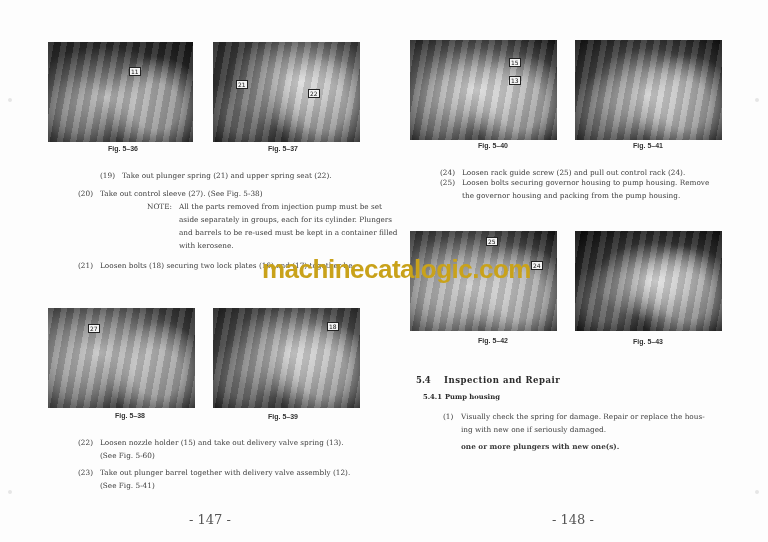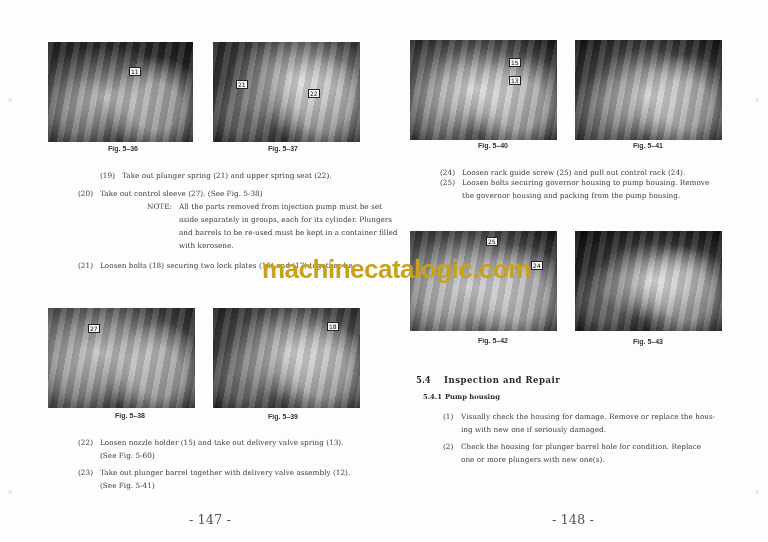--- a/index.html
+++ b/index.html
@@ -139,26 +139,25 @@
   <div class="caption" style="left:633px;top:338px;">Fig. 5–43</div>
 
   <div class="heading" style="left:416px;top:375px;font-size:8.5px;">
     <span style="display:inline-block;width:28px;">5.4</span><span style="letter-spacing:0.5px;">Inspection  and  Repair</span>
   </div>
   <div class="heading" style="left:423px;top:393px;font-size:6.8px;">
     <span style="display:inline-block;width:22px;">5.4.1</span><span>Pump  housing</span>
   </div>
 
   <div class="step" style="left:443px;top:410px;">
-    <div><span class="num" style="width:18px;">(1)</span><span>Visually check the housing for damage.  Remove or replace the hous-</span></div>
+    <div><span class="num" style="width:18px;">(1)</span><span>Visually check the spring for damage.  Repair or replace the hous-</span></div>
     <div style="padding-left:18px;">ing with new one if seriously damaged.</div>
   </div>
   <div class="step" style="left:443px;top:440px;">
-    <div><span class="num" style="width:18px;">(2)</span><span>Check the housing for plunger barrel hole for condition.  Replace</span></div>
-    <div style="padding-left:18px;">one or more plungers with new one(s).</div>
+    <div style="padding-left:18px;font-weight:bold;">one or more plungers with new one(s).</div>
   </div>
 
   <div class="pagenum" style="left:552px;top:512px;">- 148 -</div>
 </div>
 
 <div class="watermark">machinecatalogic.com</div>
 
 <div class="edge-mark" style="left:8px;top:98px;"></div>
 <div class="edge-mark" style="left:8px;top:490px;"></div>
 <div class="edge-mark" style="left:755px;top:98px;"></div>

